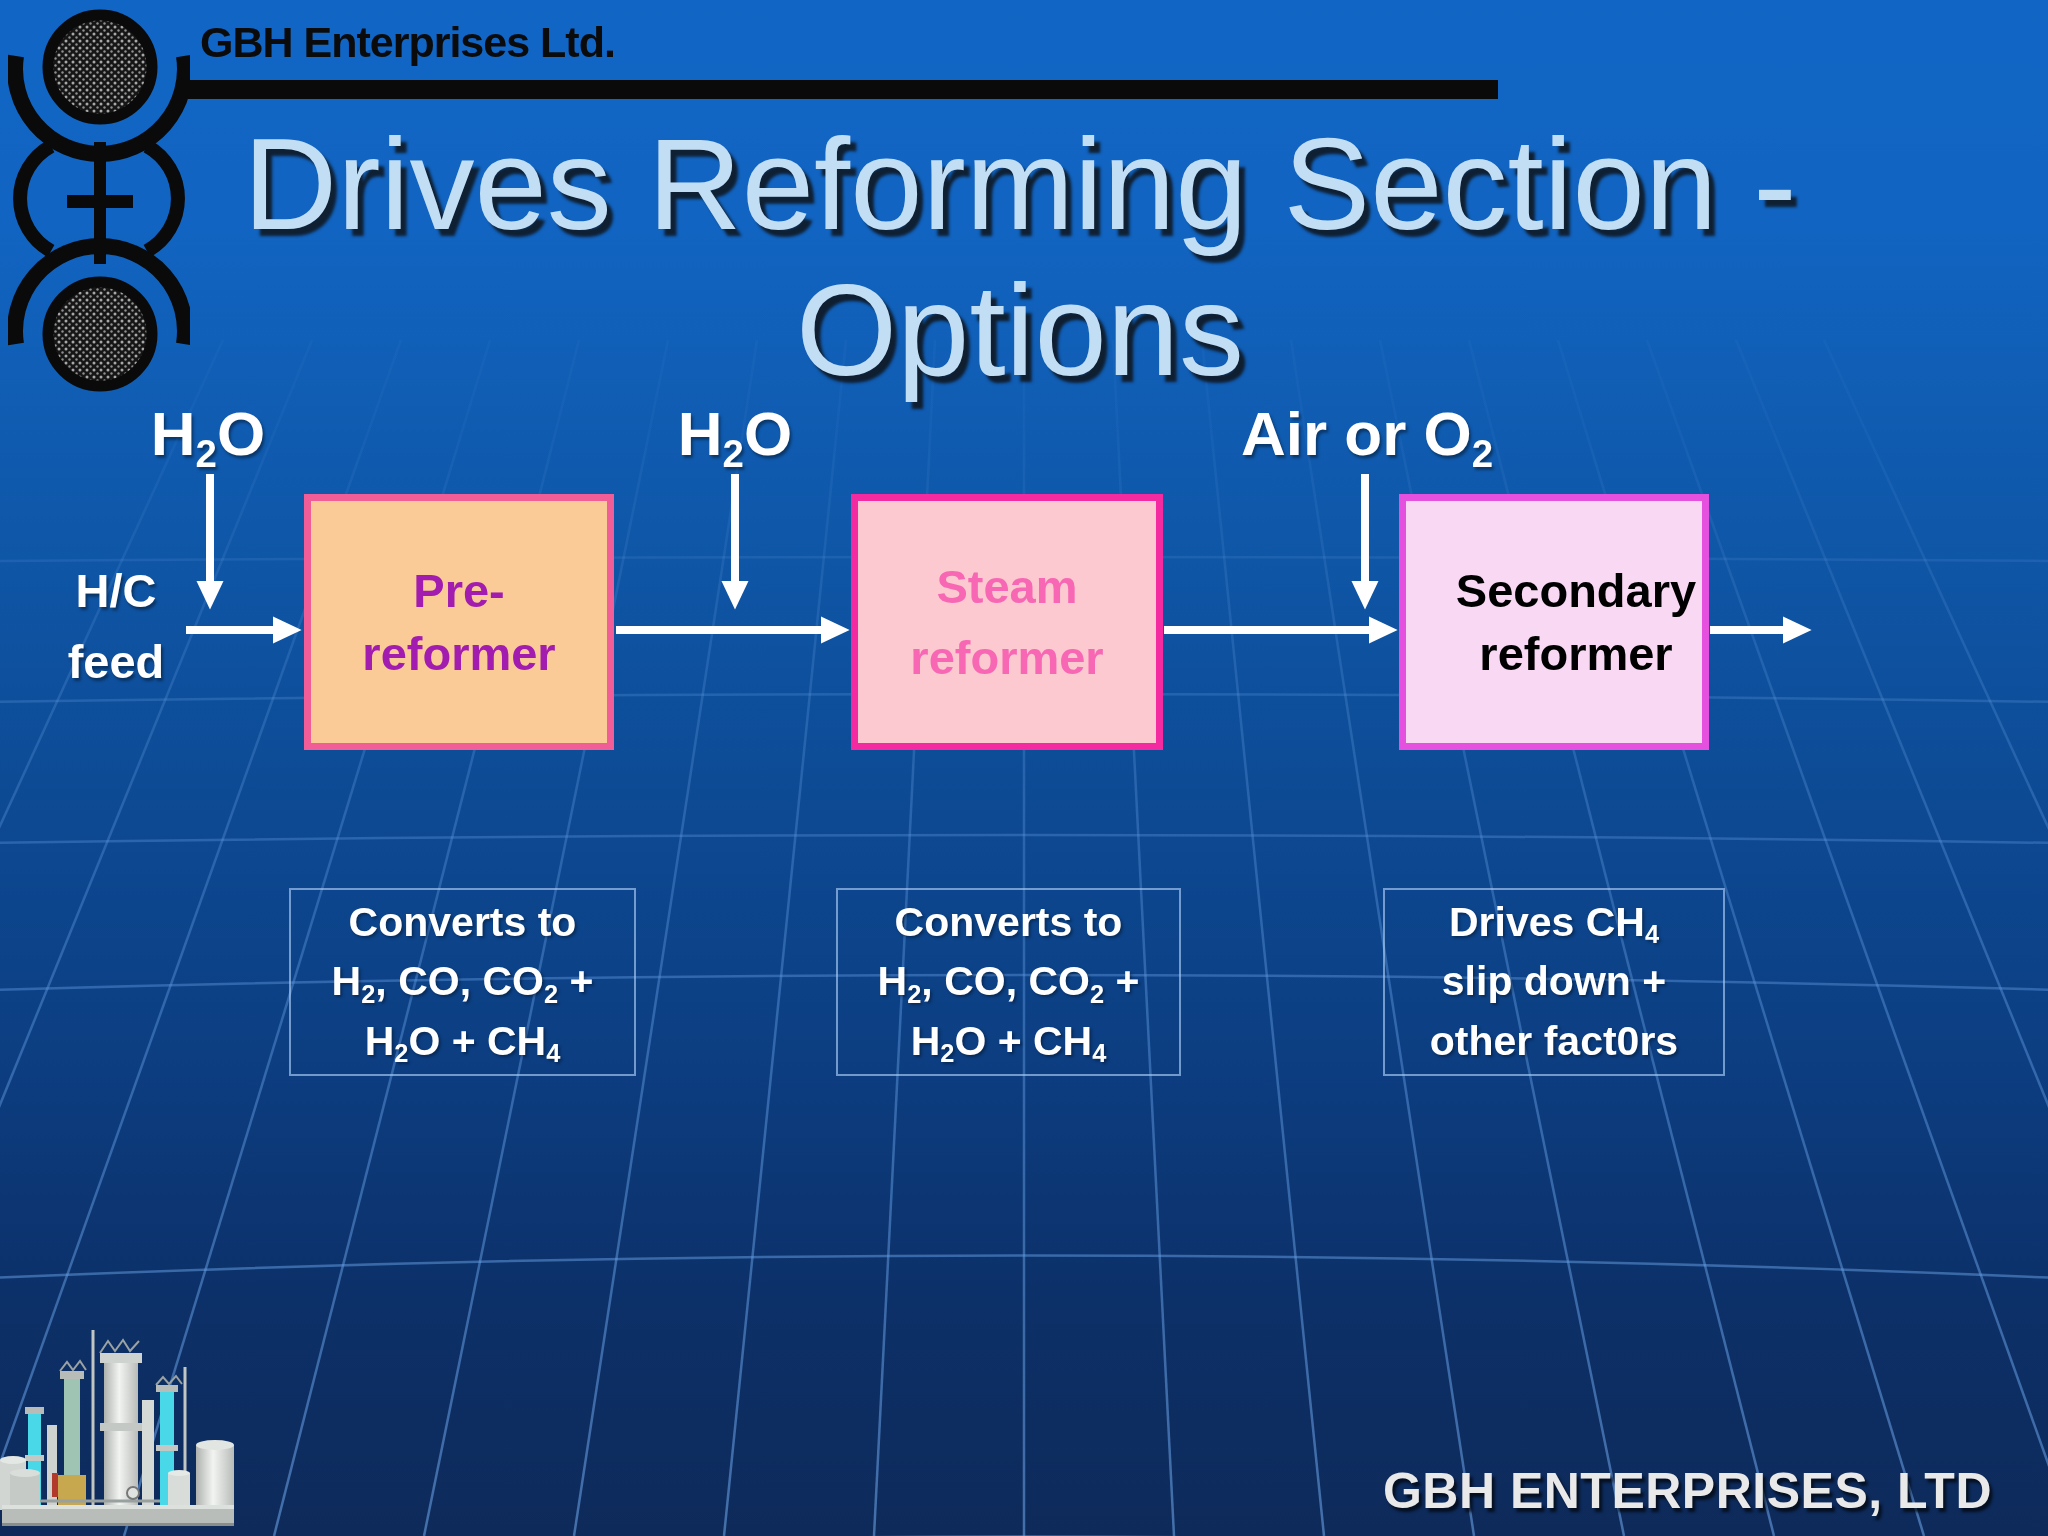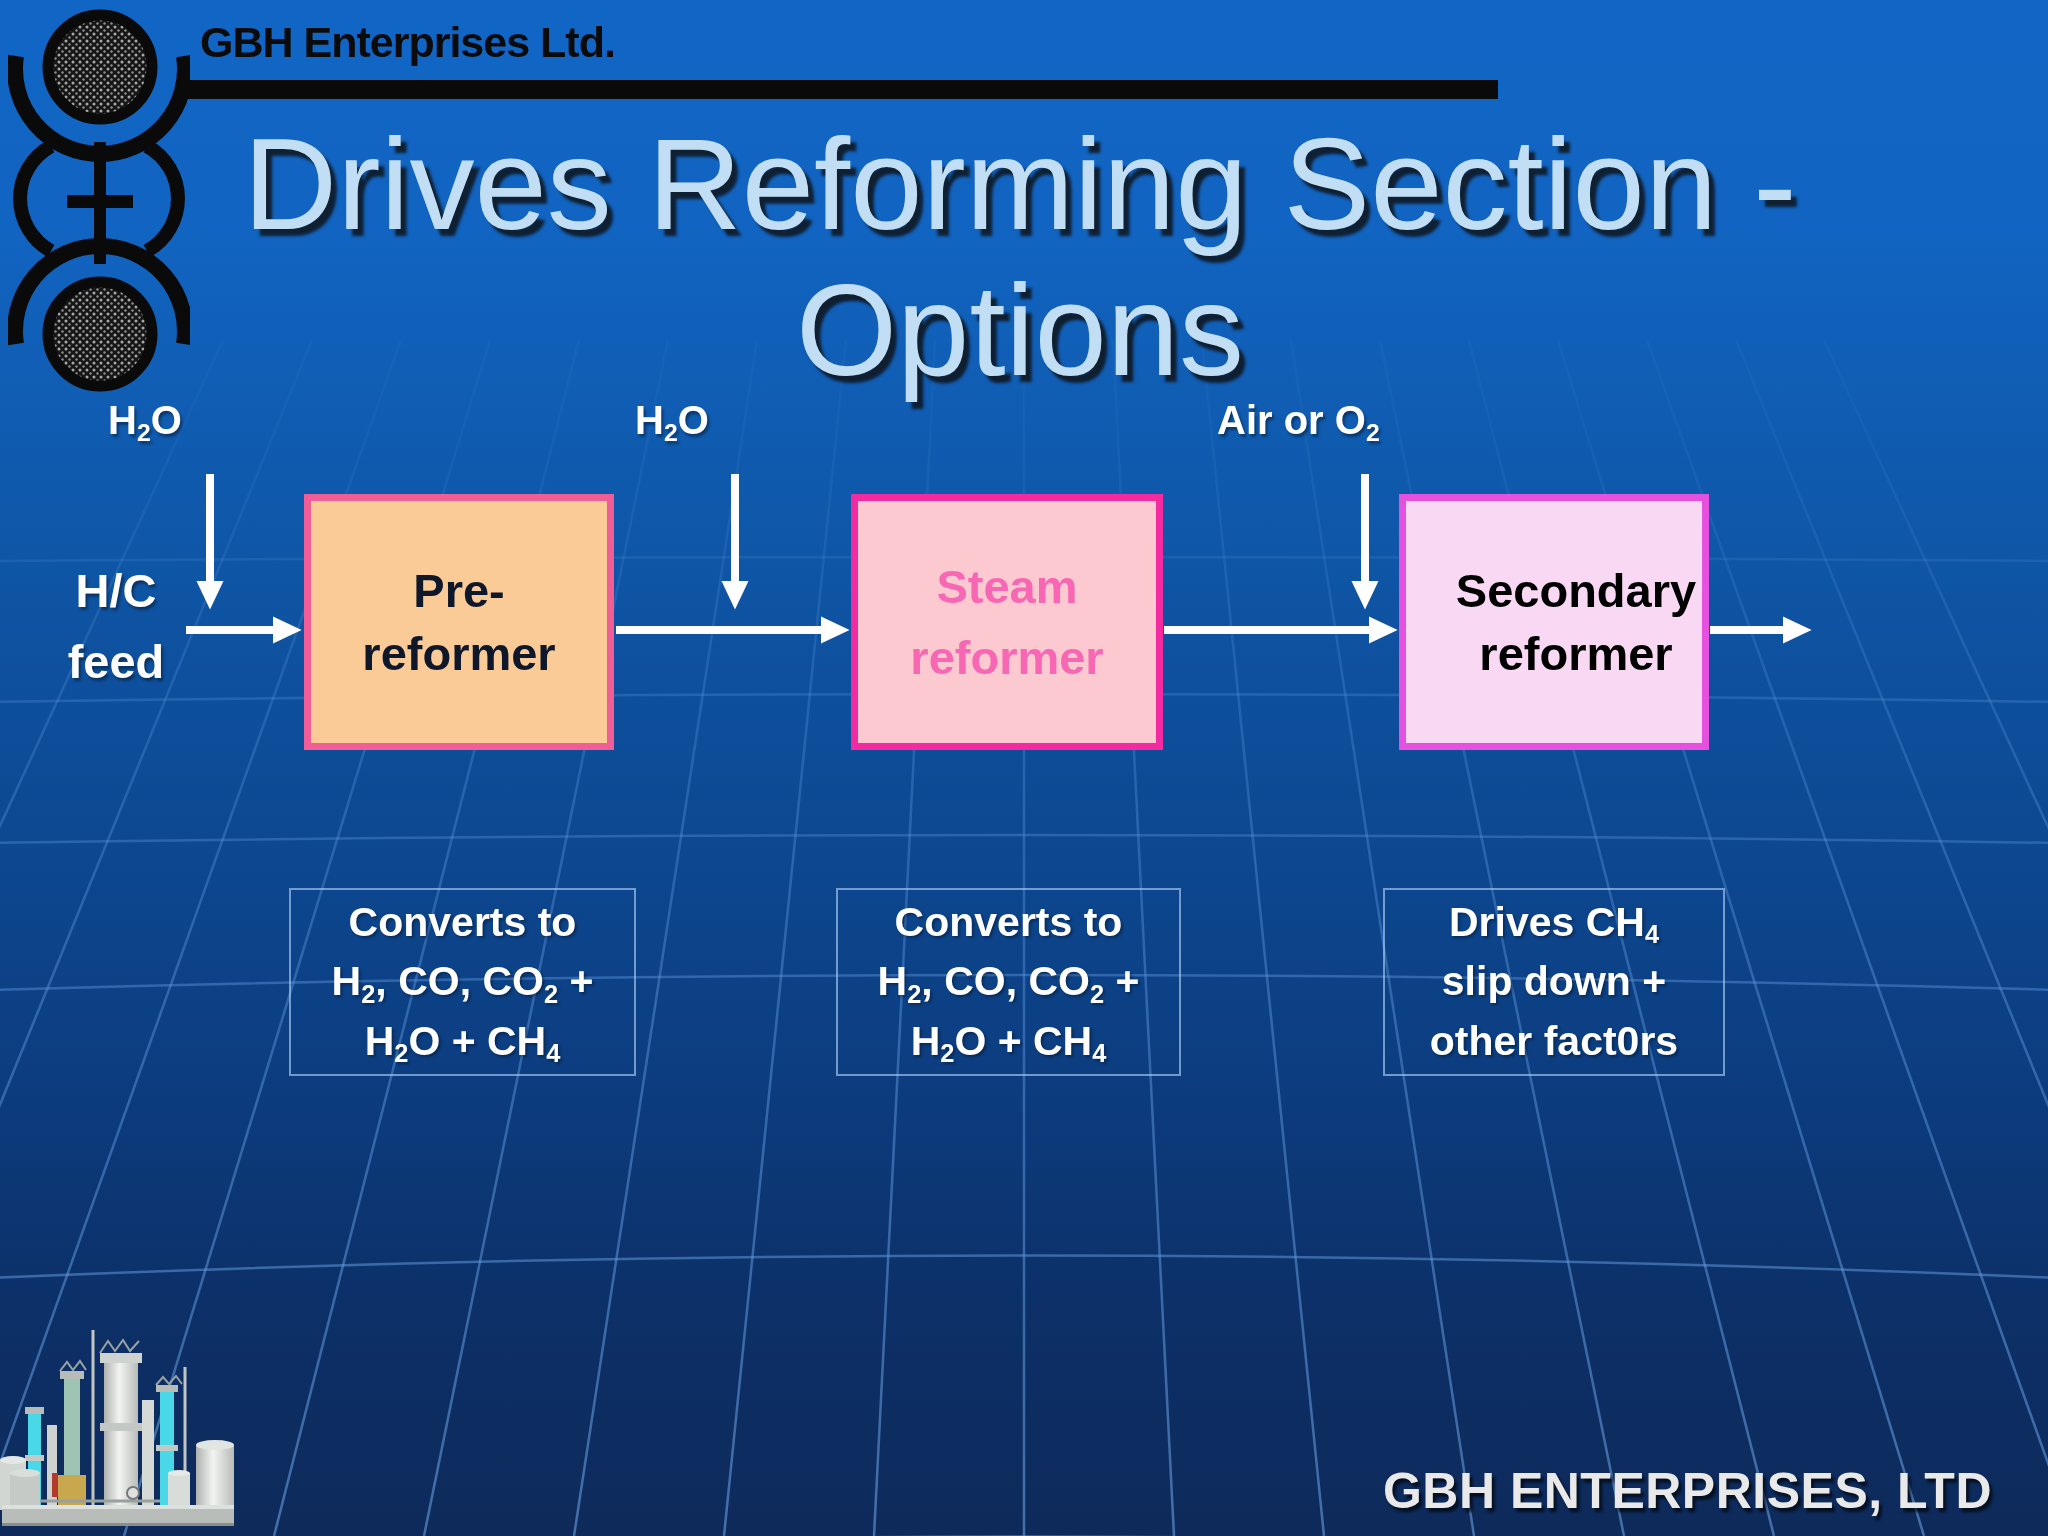--- a/index.html
+++ b/index.html
@@ -15,22 +15,22 @@
     color:#0b0b0b; letter-spacing:-1px; white-space:nowrap;
   }
   .header-rule { position:absolute; left:188px; top:80px; width:1310px; height:19px; background:#0a0a0a; }
   .slide-title {
     position:absolute; left:120px; top:112px; width:1800px; text-align:center;
     font-size:130px; font-weight:400; line-height:1.12; color:#c2def5;
     text-shadow:6px 7px 3px rgba(15,15,15,0.8); white-space:nowrap;
   }
   .slide-title span { display:block; }
   .input-label {
-    position:absolute; top:398px; font-size:40px; font-weight:bold; color:#fff;
-    text-shadow:2px 3px 3px rgba(0,0,0,0.4); white-space:nowrap;
+    position:absolute; top:398px; font-size:62px; font-weight:bold; color:#fff;
+    text-align:center; text-shadow:2px 3px 3px rgba(0,0,0,0.4); white-space:nowrap;
   }
   .input-1 { left:108px; width:200px; }
   .input-2 { left:635px; width:200px; }
   .input-3 { left:1217px; width:300px; }
   .feed-label {
     position:absolute; left:26px; top:556px; width:180px; text-align:center;
     font-size:47px; font-weight:bold; color:#fff; line-height:1.5;
     text-shadow:2px 3px 3px rgba(0,0,0,0.4);
   }
   .feed-label span { display:block; }
@@ -154,21 +154,21 @@
       <line x1="210" y1="474" x2="210" y2="584" marker-end="url(#ah)"></line>
       <line x1="735" y1="474" x2="735" y2="584" marker-end="url(#ah)"></line>
       <line x1="1365" y1="474" x2="1365" y2="584" marker-end="url(#ah)"></line>
       <line x1="186" y1="630" x2="276" y2="630" marker-end="url(#ah)"></line>
       <line x1="616" y1="630" x2="824" y2="630" marker-end="url(#ah)"></line>
       <line x1="1164" y1="630" x2="1372" y2="630" marker-end="url(#ah)"></line>
       <line x1="1710" y1="630" x2="1786" y2="630" marker-end="url(#ah)"></line>
     </g>
   </svg>
 
-  <div class="reformer-box box-1" style="background-color: rgb(251, 203, 151); border-color: rgb(241, 94, 151); color: #0f172a;">
+  <div class="reformer-box box-1" style="background-color: rgb(251, 203, 151); border-color: rgb(241, 94, 151); color: #a21caf;">
     <span>Pre-</span>
     <span>reformer</span>
   </div>
   <div class="reformer-box box-2" style="background-color: rgb(251, 201, 207); border-color: rgb(244, 43, 160); color: rgb(247, 103, 179); gap: 8px;">
     <span>Steam</span>
     <span>reformer</span>
   </div>
   <div class="reformer-box box-3" style="background-color: rgb(249, 216, 244); border-color: rgb(229, 80, 222); color: #000000; padding-left: 44px;">
     <span>Secondary</span>
     <span>reformer</span>

